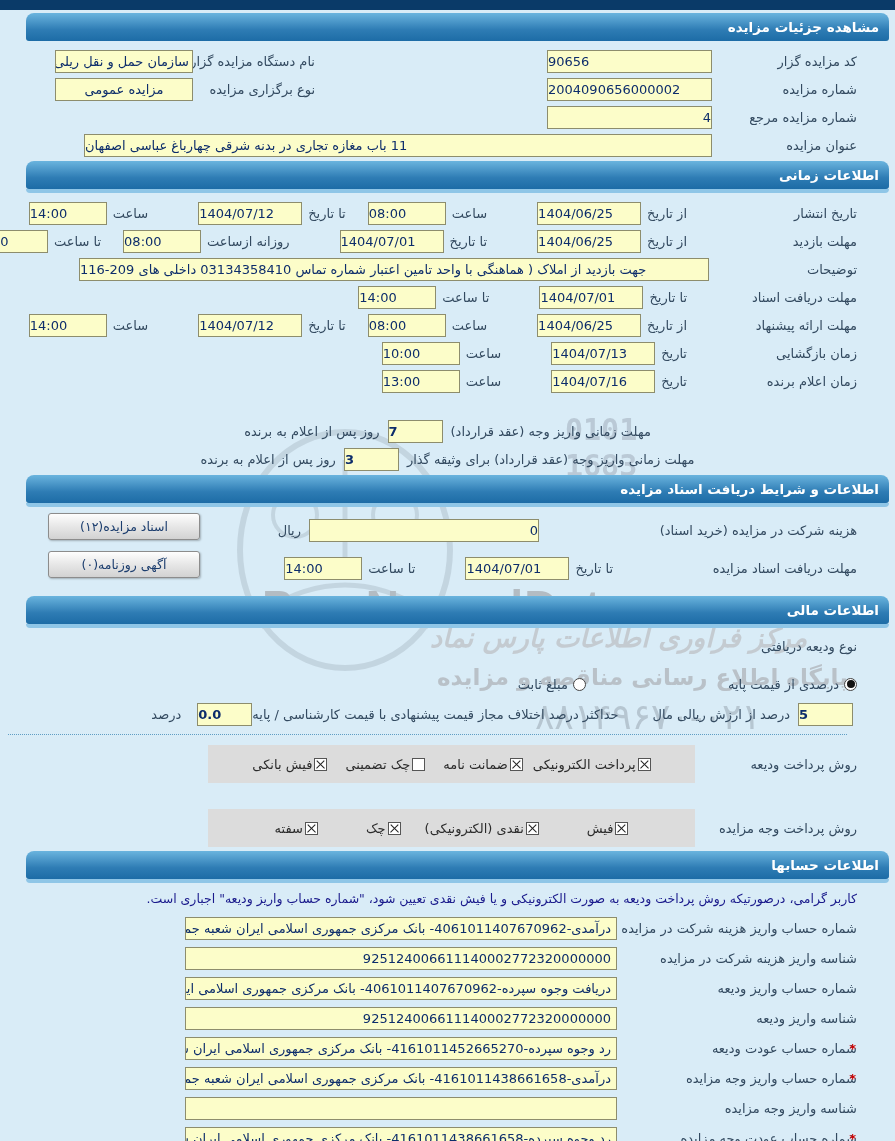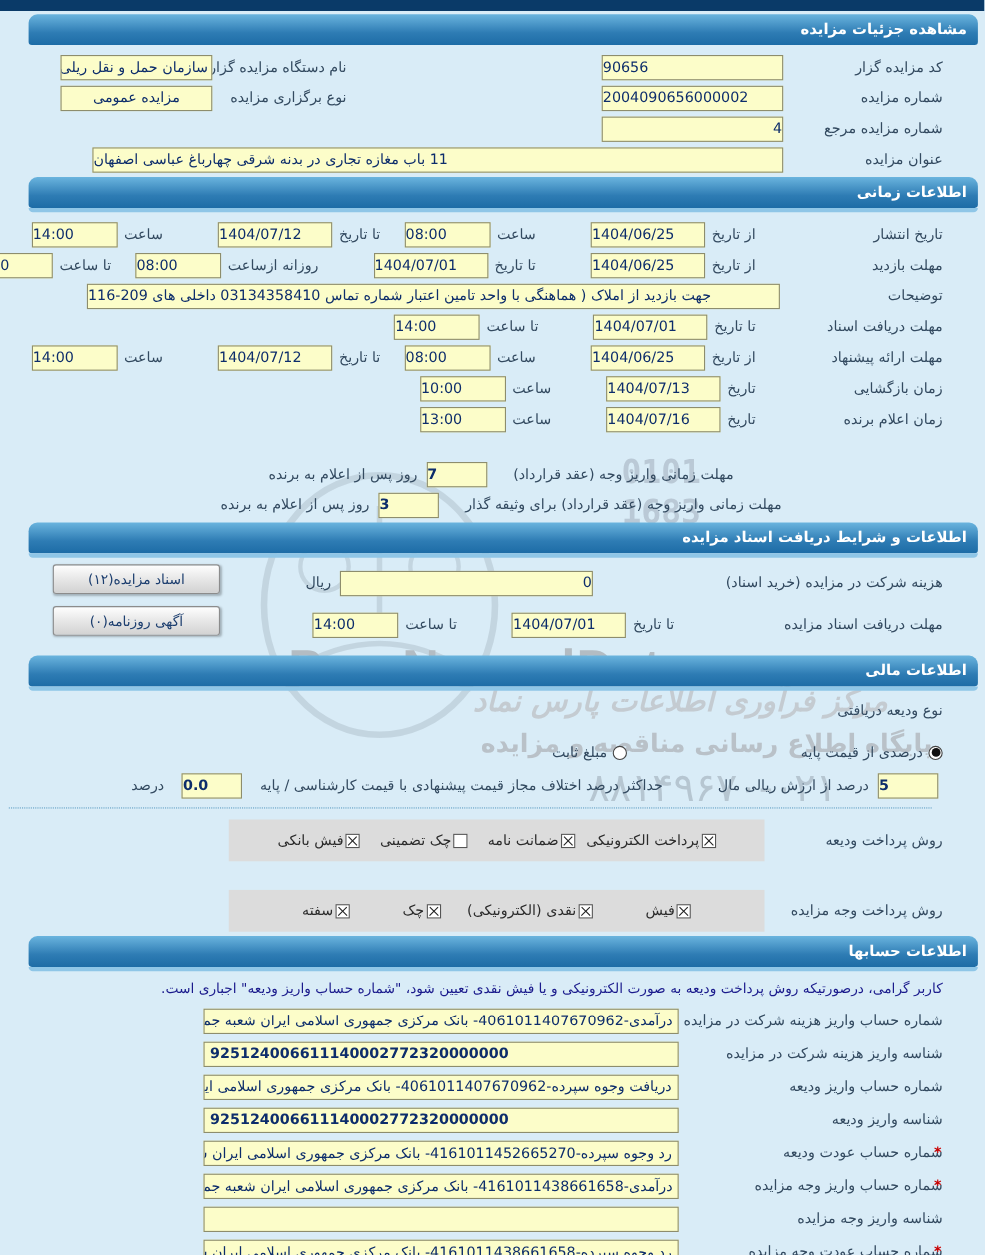--- a/index.html
+++ b/index.html
@@ -27,21 +27,21 @@
   .topbar { height:10px; background:#0a3a68; position:relative; z-index:1;}
   .secbar { height:28px; margin:3px 6px 0 26px; border-radius:8px 8px 3px 3px;
     background:linear-gradient(#6ab4de,#2e7cb4 60%,#1d6ca6);
     color:#fff; font-weight:bold; font-size:13.5px; line-height:28px;
     padding-right:10px; position:relative; z-index:1;}
   .secstrip { height:4px; margin:0 6px 0 26px; background:#8fc6e7; border-radius:0 0 4px 4px;
     position:relative; z-index:1;}
   .content { position:relative; z-index:1; padding-right:38px; }
   
   .row { display:flex; align-items:center; margin-bottom:4px; min-height:24px;}
-  .lbl { color:#334a60; white-space:nowrap;padding-left:16px; }
+  .lbl { color:#334a60; white-space:nowrap; }
   .lbl-main { width:145px; flex:none; }
   .lbl-sec2 { width:148px; flex:none; }
   .conn { margin:0 22px 0 6px; white-space:nowrap; }
   .field { background:#fcfdc9; border:1px solid #8d8d6d; height:23px; line-height:21px;
     color:#0d2d6b; text-align:left; overflow:hidden; white-space:nowrap; flex:none;}
   .w-date { width:104px; direction:ltr;margin-left:28px; }
   .w-time { width:78px; direction:ltr; }
   .ta-right { text-align:right; padding-left:4px; }
   .req { display:inline-block; width:0; overflow:visible; position:relative; right:1px;
     color:#cc0000; font-weight:bold; }
@@ -86,21 +86,21 @@
   .cb.checked::before,.cb.checked::after { content:""; position:absolute; top:5.5px; left:0;
     width:100%; height:1.4px; background:#222; }
   .cb.checked::before { transform:rotate(45deg); } .cb.checked::after { transform:rotate(-45deg); }
   .cb-lab { margin-right:2px; color:#2b2b2b; }
   .mt14 { margin-top:14px; } .mt26 { margin-top:26px; } .mb10 { margin-bottom:10px; }
   
   .s5 { padding-top:4px; }
   .notice { color:#1a1a8c; font-size:12.5px; margin:4px 0 10px 0; }
   .lbl-acc { width:240px; flex:none; }
   .in-acc { width:432px; padding:0 5px; text-align:right; }
-  .in-acc.num { text-align:left; direction:ltr;font-weight:bold; }
+  .in-acc.num { text-align:right; direction:ltr; }
   .acc-row { margin-bottom:6px; }
 </style>
 </head>
 <body>
 
 <div class="wm">
   <svg class="wm-logo" width="250" height="255" viewBox="0 0 250 255">
     <ellipse cx="120" cy="130" rx="105" ry="118" fill="none" stroke="#93a2ae" stroke-width="6"></ellipse>
     <path d="M40 190 Q120 140 200 190 L200 205 Q120 160 40 205 Z" fill="none" stroke="#93a2ae" stroke-width="5"></path>
     <path d="M120 40 L120 150" stroke="#93a2ae" stroke-width="5"></path>

